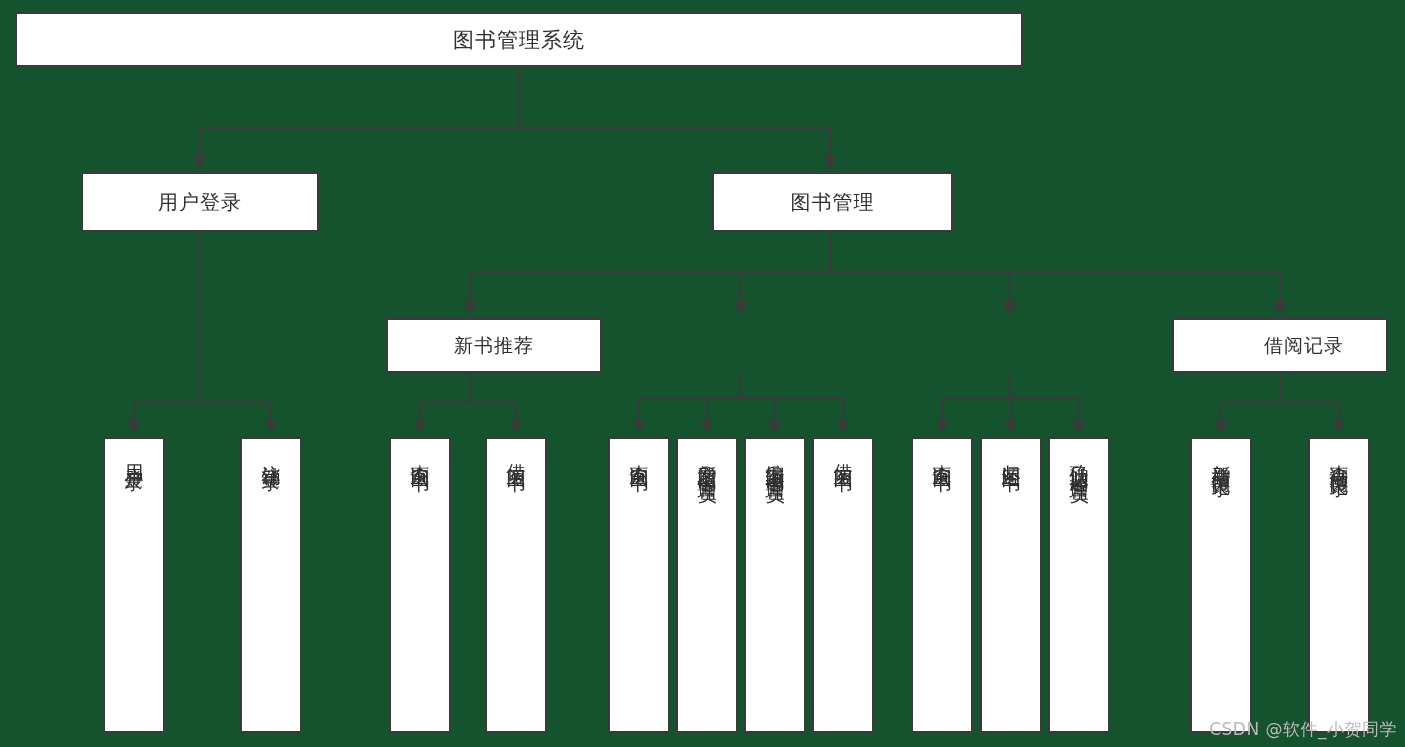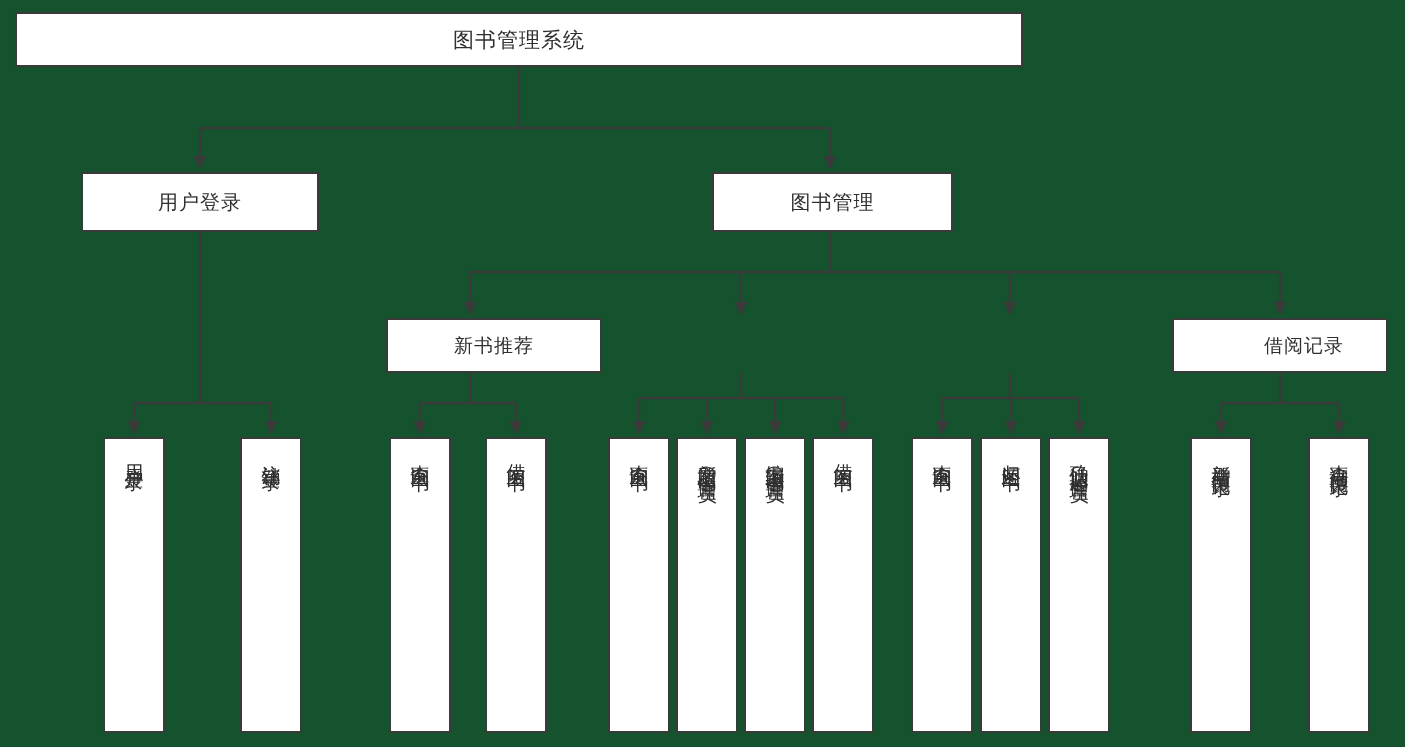--- a/index.html
+++ b/index.html
@@ -179,14 +179,15 @@
   <div class="node leaf" id="node-leaf-10" style="left: 1048px; top: 437px; width: 62px; height: 296px;">
     <span class="vlabel">确认归还（管理员）</span>
   </div>
   <div class="node leaf" id="node-leaf-11" style="left: 1190px; top: 437px; width: 62px; height: 296px;">
     <span class="vlabel">新增借阅记录</span>
   </div>
   <div class="node leaf" id="node-leaf-12" style="left: 1308px; top: 437px; width: 62px; height: 296px;">
     <span class="vlabel">查询借阅记录</span>
   </div>
 
+  <div id="watermark">CSDN @软件_小贺同学</div>
 
 </div>
 
 </body></html>

